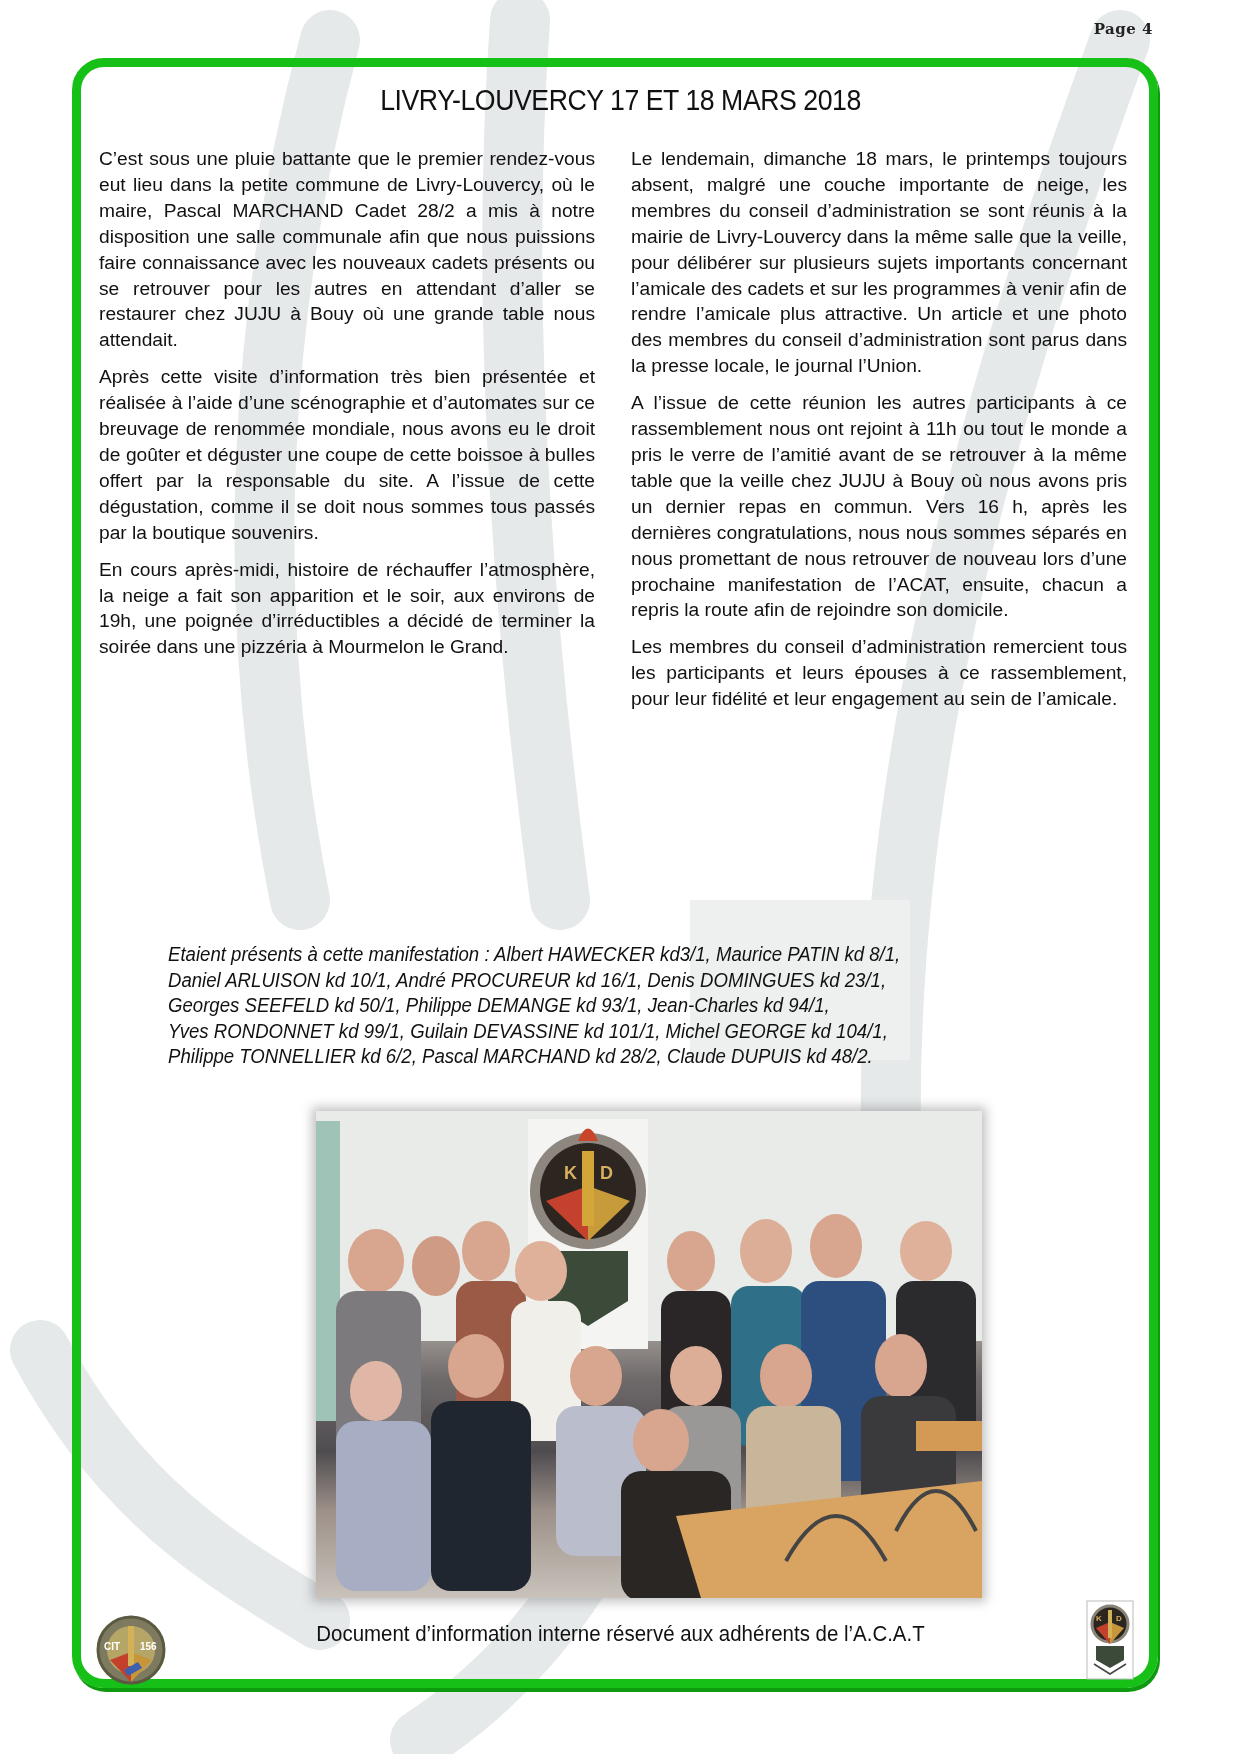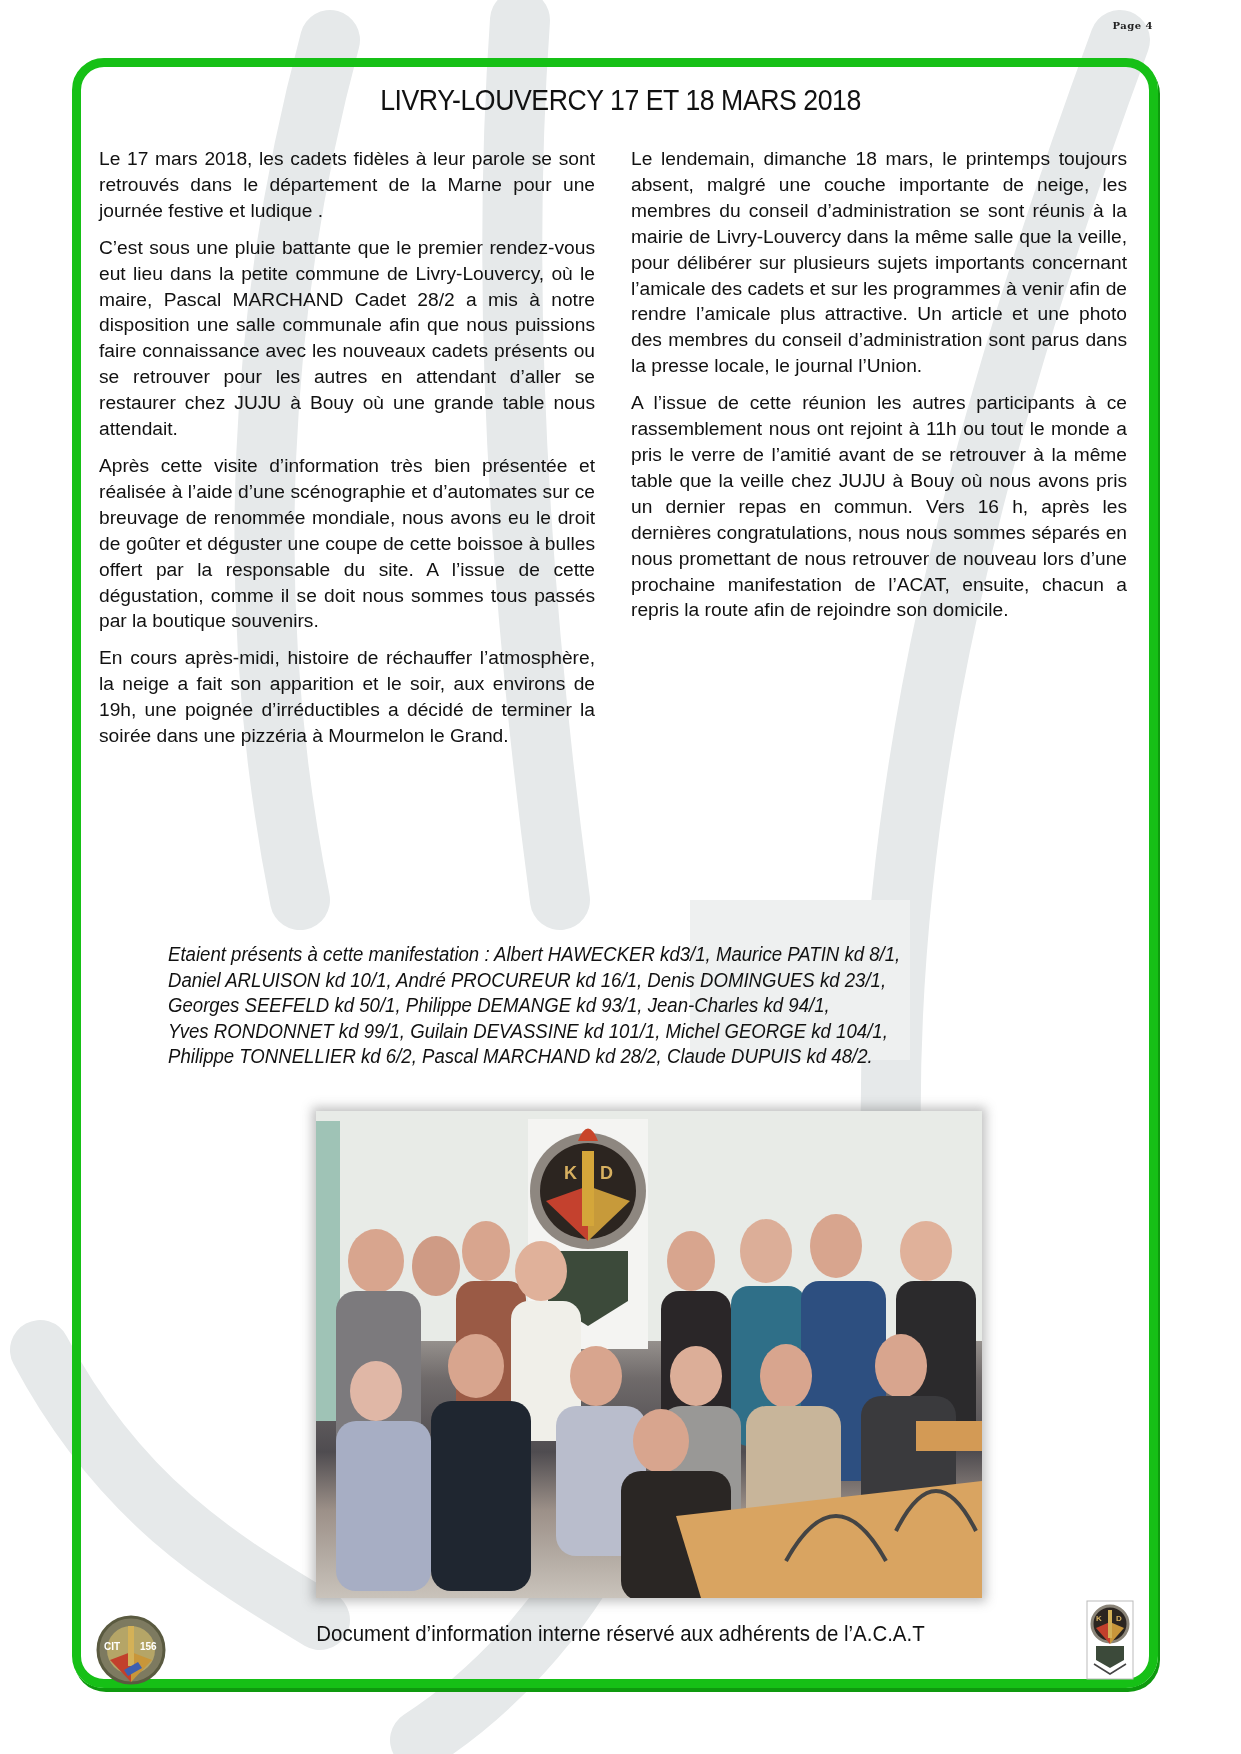--- a/index.html
+++ b/index.html
@@ -5,21 +5,21 @@
   html, body { margin: 0; padding: 0; }
   body {
     width: 1241px; height: 1754px; position: relative; overflow: hidden;
     background: #ffffff;
     font-family: "Liberation Sans", sans-serif;
     color: #111;
   }
   .watermark { position: absolute; inset: 0; pointer-events: none; }
   .page-number {
     position: absolute; top: 20px; right: 88px;
-    font-family: "DejaVu Serif", serif; font-size: 10px; font-weight: bold; color: #222;
+    font-family: "DejaVu Serif", serif; font-size: 15px; font-weight: bold; color: #222;
     letter-spacing: 0.5px;
   }
   .frame {
     position: absolute; left: 72px; top: 58px; width: 1086px; height: 1630px;
     border: 9px solid #16c016; border-radius: 32px; box-sizing: border-box;
     box-shadow: 2px 4px 0 #0e9a0e;
   }
   .title {
     position: absolute; top: 84px; left: 0; width: 1241px; text-align: center;
     font-size: 29px; letter-spacing: -0.5px; color: #111;
@@ -69,29 +69,29 @@
   <rect x="690" y="900" width="220" height="160" fill="#eef0f0"></rect>
 </svg>
 
 <div class="page-number">Page 4</div>
 
 <div class="frame"></div>
 
 <h1 class="title" style="margin:0;font-weight:normal;">LIVRY-LOUVERCY 17 ET 18 MARS 2018</h1>
 
 <div class="col left">
-  <p>Le 17 mars 2018, les cadets fidèles à leur parole se sont retrouvés dans le département de la Marne pour une journée festive et ludique .</p>
   <p>C’est sous une pluie battante que le premier ren­dez-vous eut lieu dans la petite commune de Livry-Louvercy, où le maire, Pascal MARCHAND Cadet 28/2 a mis à notre disposition une salle communa­le afin que nous puissions faire connaissance avec les nouveaux cadets présents ou se retrouver pour les autres en attendant d’aller se restaurer chez JUJU à Bouy où une grande table nous attendait.</p>
   <p>Après cette visite d’information très bien présentée et réalisée à l’aide d’une scénographie et d’auto­mates sur ce breuvage de renommée mondiale, nous avons eu le droit de goûter et déguster une coupe de cette boissoe à bulles offert par  la res­ponsable du site. A l’issue de cette dégustation, comme il se doit nous sommes tous passés par la boutique souvenirs.</p>
   <p>En cours après-midi, histoire de réchauffer l’atmos­phère, la neige a fait son apparition et le soir, aux environs de 19h, une poignée d’irréductibles a dé­cidé de terminer la soirée dans une pizzéria à Mourmelon le Grand.</p>
 </div>
 
 <div class="col right">
   <p>Le lendemain, dimanche 18 mars, le printemps toujours absent, malgré une couche importante de neige, les membres du conseil d’administration se sont réunis à la mairie de Livry-Louvercy dans la même salle que la veille, pour délibérer sur plu­sieurs sujets importants concernant l’amicale des cadets et sur les programmes à venir afin de ren­dre l’amicale plus attractive. Un article et une pho­to des membres du conseil d’administration sont parus dans la presse locale, le journal l’Union.</p>
   <p>A l’issue de cette réunion les autres participants à ce rassemblement nous ont rejoint à 11h ou tout le monde a pris le verre de l’amitié avant de se re­trouver à la même table que la veille chez JUJU à Bouy où nous avons pris un dernier repas en com­mun. Vers 16 h, après les dernières congratula­tions, nous nous sommes séparés en nous promet­tant de nous retrouver de nouveau lors d’une pro­chaine manifestation de l’ACAT, ensuite, chacun a repris la route afin de rejoindre son domicile.</p>
+  <p>Les membres du conseil d’administration remer­cient tous les participants et leurs épouses à ce rassemblement, pour leur fidélité et leur engage­ment au sein de l’amicale.</p>
 </div>
 
 <div class="attendance">
   <div>Etaient présents à cette manifestation : Albert HAWECKER kd3/1, Maurice PATIN kd 8/1,</div>
   <div>Daniel ARLUISON kd 10/1, André PROCUREUR kd 16/1, Denis DOMINGUES kd 23/1,</div>
   <div>Georges SEEFELD kd 50/1, Philippe DEMANGE kd 93/1, Jean-Charles kd 94/1,</div>
   <div>Yves RONDONNET kd 99/1, Guilain DEVASSINE kd 101/1, Michel GEORGE kd 104/1,</div>
   <div>Philippe TONNELLIER kd 6/2, Pascal MARCHAND kd 28/2, Claude DUPUIS kd 48/2.</div>
 </div>
 

